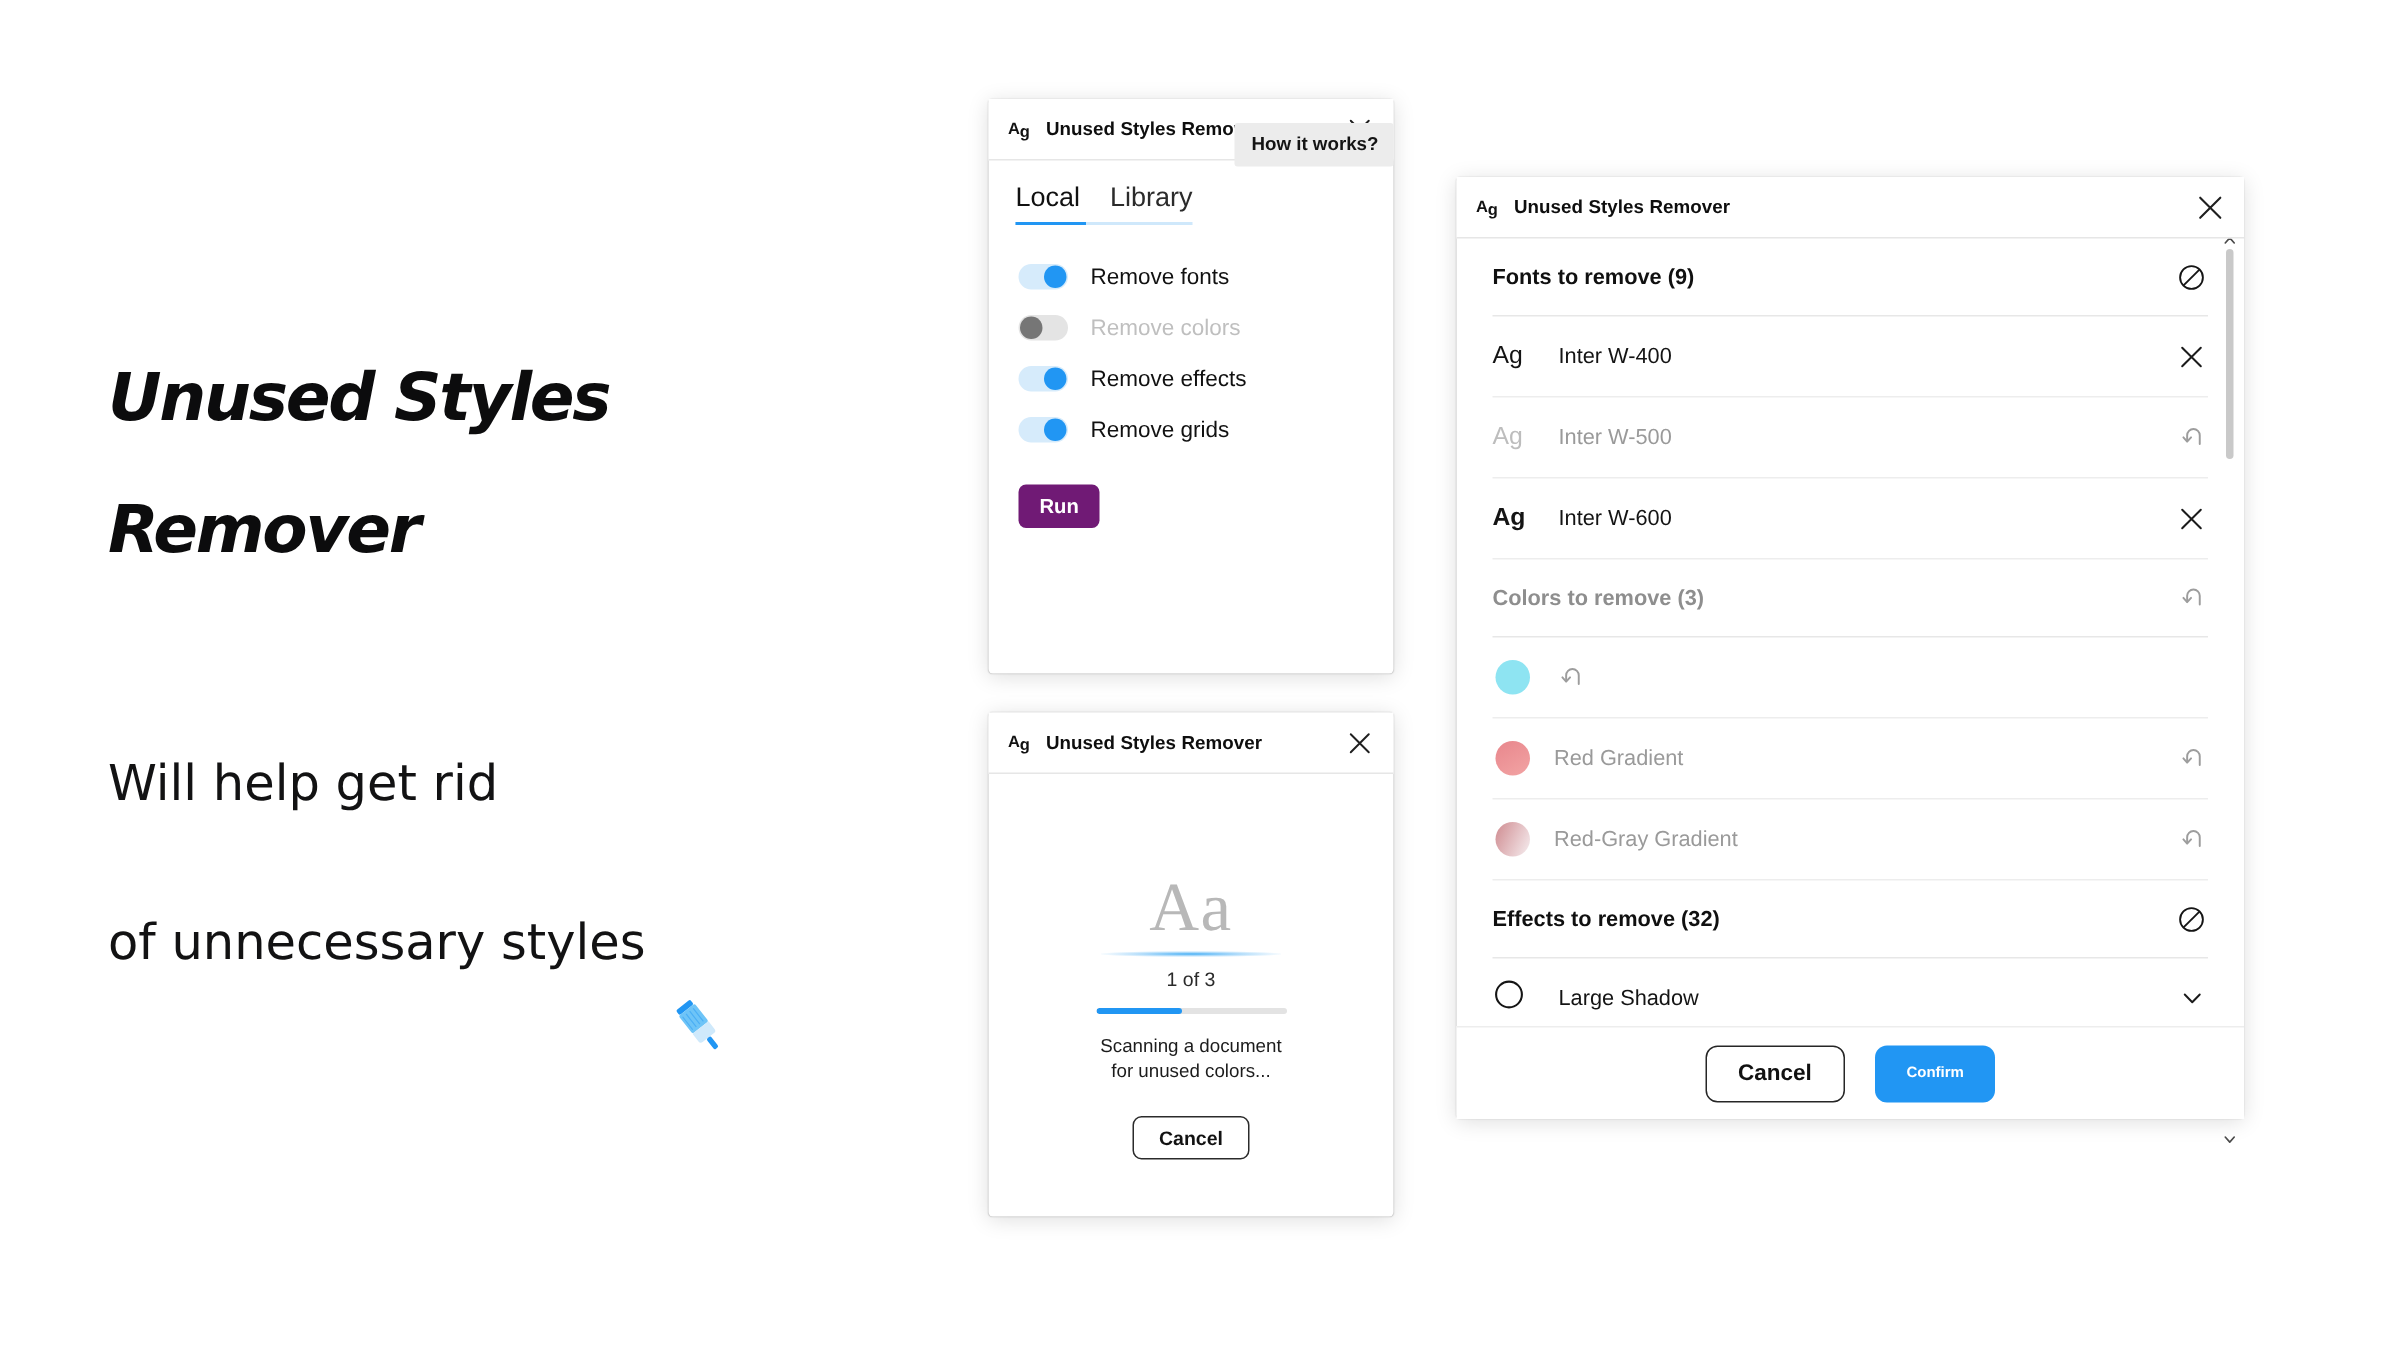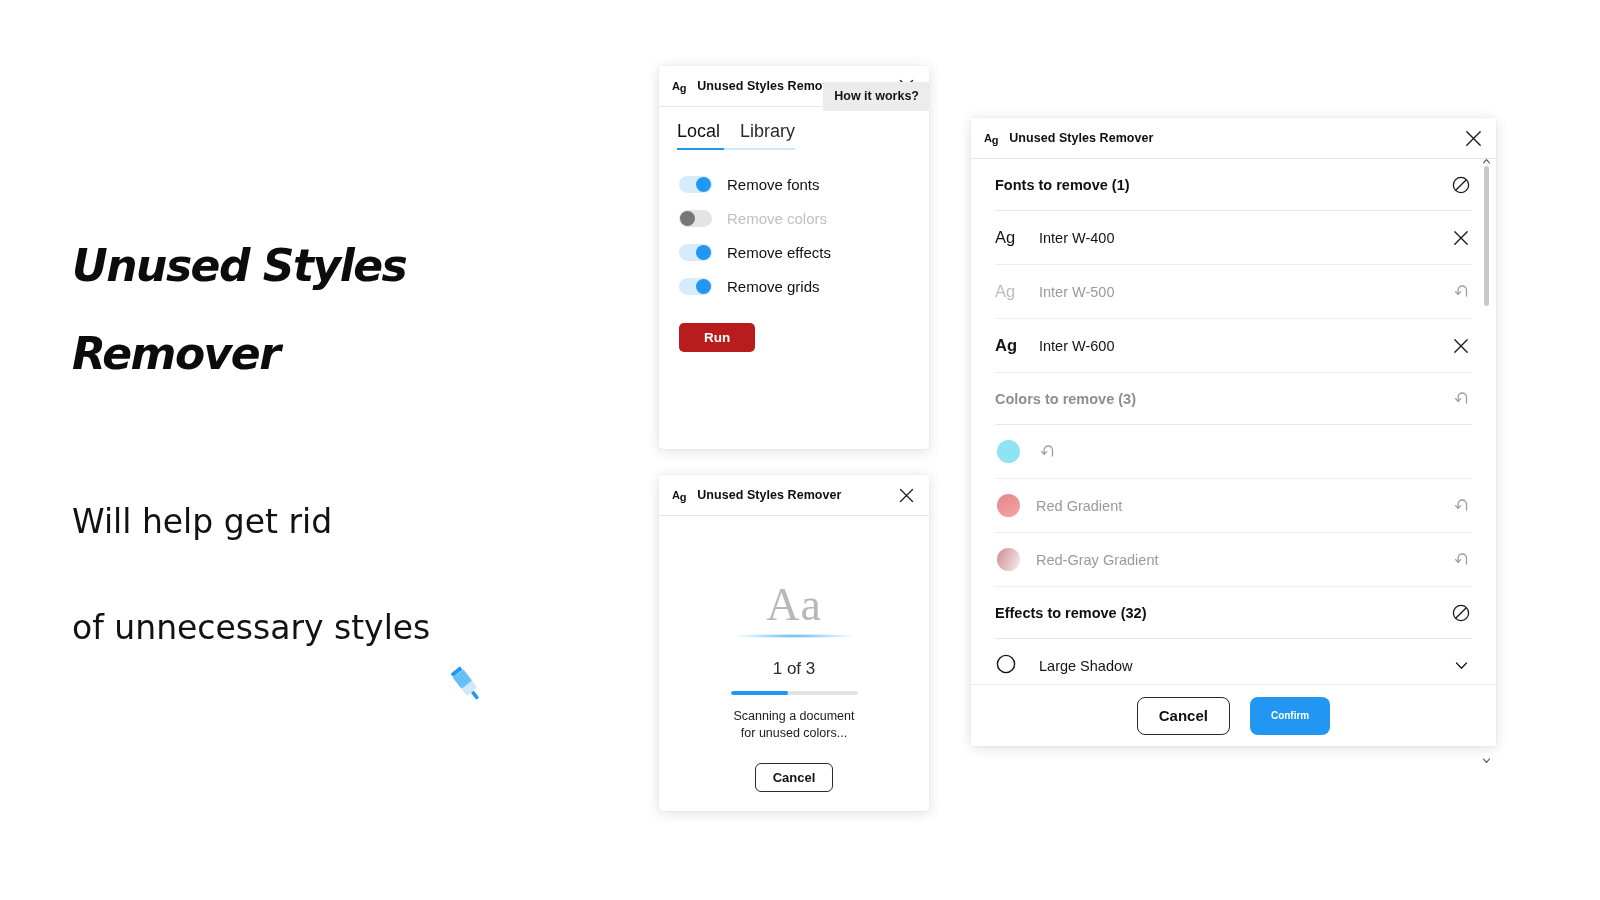--- a/index.html
+++ b/index.html
@@ -131,22 +131,22 @@
     width: 15px; height: 15px; border-radius: 50%;
     background: #2196f3;
   }
   .switch.off { background: #e4e4e4; }
   .switch.off .knob { right: auto; left: 1px; background: #767676; }
   .switch-label { font-size: 15px; color: #111; }
   .switch-label.dim { color: #bfbfbf; }
   .run-btn {
     margin: 20px 0 0 20px;
     display: inline-flex; align-items:center; justify-content:center;
-    height: 29px; padding: 0 25px;
-    background: #b91c1c;
+    height: 29px; padding: 0 14px;
+    background: #701a75;
     border-radius: 5px;
     color: #fff;
     font-size: 13.5px;
     font-weight: 700;
     cursor: pointer;
     border: none;
   }
 
   
   #panel-scan { left: 659px; top: 475px; width: 270px; height: 336px; }
@@ -160,21 +160,21 @@
     color: #b8b8b8;
     line-height: 1;
     letter-spacing: 1px;
   }
   .aa-glow {
     margin-top: 6px;
     width: 120px; height: 4px;
     border-radius: 2px;
     background: radial-gradient(ellipse at center, #49b0f5 0%, rgba(110,190,246,0.55) 38%, rgba(255,255,255,0) 74%);
   }
-  .scan-count { margin-top: 21px; font-size: 17px; color: #2a2a2a; }
+  .scan-count { margin-top: 7px; font-size: 13px; color: #2a2a2a; }
   .progress-track {
     margin-top: 12px;
     width: 127px; height: 4px;
     border-radius: 2px;
     background: #e3e3e3;
     overflow: hidden;
   }
   .progress-fill { height: 100%; background: #2196f3; border-radius: 2px; }
   .scan-status {
     margin-top: 13px;
@@ -395,21 +395,21 @@
       <span class="close-x">
         <svg width="17" height="17" viewBox="0 0 17 17">
             <path d="M1.8 1.8 L15.2 15.2 M15.2 1.8 L1.8 15.2" stroke="#1f1f1f" stroke-width="1.4" stroke-linecap="round"></path>
           </svg>
       </span>
     </div>
 
     <div class="review-scroll">
 
       <div class="sec-head">
-        <span class="txt">Fonts to remove (1)</span>
+        <span class="txt">Fonts to remove (9)</span>
         <span class="act">
           <svg width="18" height="18" viewBox="0 0 18 18">
               <circle cx="9" cy="9" r="7.6" fill="none" stroke="#151515" stroke-width="1.25"></circle>
               <line x1="3.7" y1="14.3" x2="14.3" y2="3.7" stroke="#151515" stroke-width="1.25"></line>
             </svg>
         </span>
       </div>
       <div class="row">
         <span class="ag-sample w400">Ag</span>
         <span class="label">Inter W-400</span>

